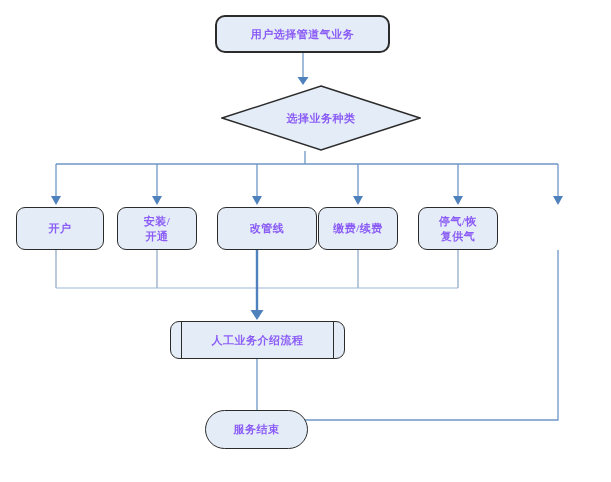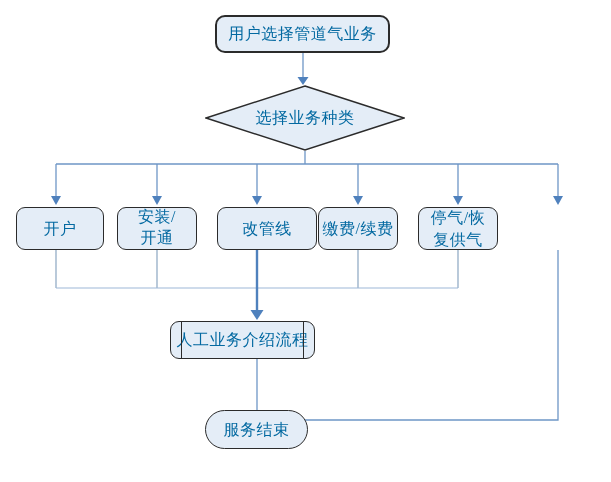--- a/index.html
+++ b/index.html
@@ -9,38 +9,39 @@
   }
   svg.connectors { position:absolute; left:0; top:0; width:611px; height:482px; }
   .ln       { fill:none; stroke:var(--connector,#6e96c6); stroke-width:1.3px; }
   .ln-soft  { fill:none; stroke:var(--connector-soft,#8ba6c2); stroke-width:1.2px; }
   .ln-light { fill:none; stroke:var(--connector-light,#9db8d8); stroke-width:1.2px; }
   .ln-thick { fill:none; stroke:var(--arrow,#4f81bd); stroke-width:2.4px; }
   .ah { fill:var(--arrow,#4f81bd); stroke:none; }
 
   .node {
     position:absolute; display:flex; align-items:center; justify-content:center;
-    text-align:center; color:#0369a1; font-size:16px; letter-spacing:0.5px;
+    text-align:center; color:#8b5cf6; font-size:11px; letter-spacing:0.5px;
     line-height:1.35; box-sizing:border-box;
     background:var(--node-fill,#e4edf7);
     border:1.6px solid var(--node-border,#2b2b2b);
+    font-weight:bold;
   }
   .terminator-start { left:215px; top:15px; width:175px; height:38px; border-radius:10px; border-width:2px; }
-  .diamond-wrap { left:205px; top:85px; width:200px; height:66px; background:transparent; border:none; }
+  .diamond-wrap { left:221px; top:85px; width:200px; height:66px; background:transparent; border:none; }
   .diamond-wrap svg { position:absolute; left:0; top:0; width:200px; height:66px; }
   .diamond-shape { fill:var(--node-fill,#e4edf7); stroke:var(--node-border,#2b2b2b); stroke-width:1.4; }
   .diamond-label { position:relative; z-index:1; }
   .branch { top:207px; height:43px; border-radius:9px; white-space:pre-line; }
   .b0 { left:16px;  width:88px; }
-  .b1 { left:117px; width:80px;align-items:flex-end; }
+  .b1 { left:117px; width:80px; }
   .b2 { left:217px; width:100px; }
   .b3 { left:318px; width:80px;justify-content:center; }
   .b4 { left:418px; width:80px; }
   .b5 { left:518px; width:80px; }
-  .predefined { left:170px; top:321px; width:145px; height:38px; border-radius:9px; border-width:1.8px; }
+  .predefined { left:170px; top:321px; width:175px; height:38px; border-radius:9px; border-width:1.8px; }
   .predefined::before, .predefined::after {
     content:""; position:absolute; top:0; bottom:0; width:0;
     border-left:1.5px solid var(--node-border,#2b2b2b);
   }
   .predefined::before { left:10px; }
   .predefined::after  { right:10px; }
   .terminator-end { left:205px; top:410px; width:103px; height:39px; border-radius:20px; }
 </style>
 </head>
 <body>

